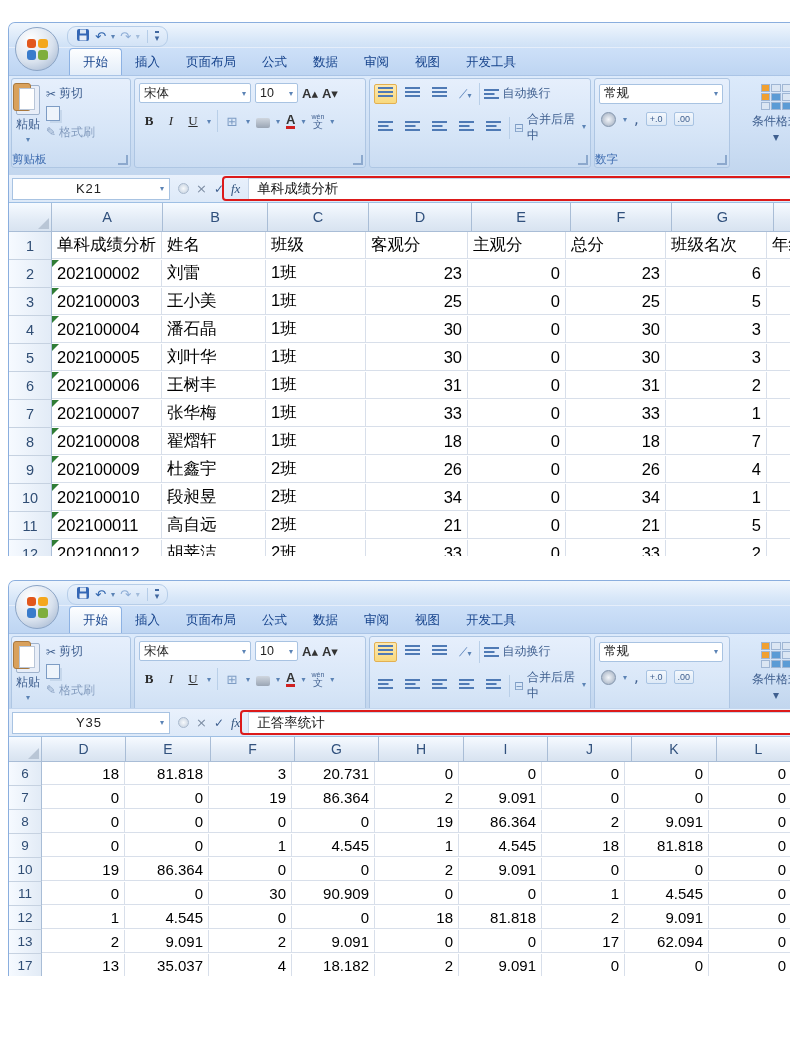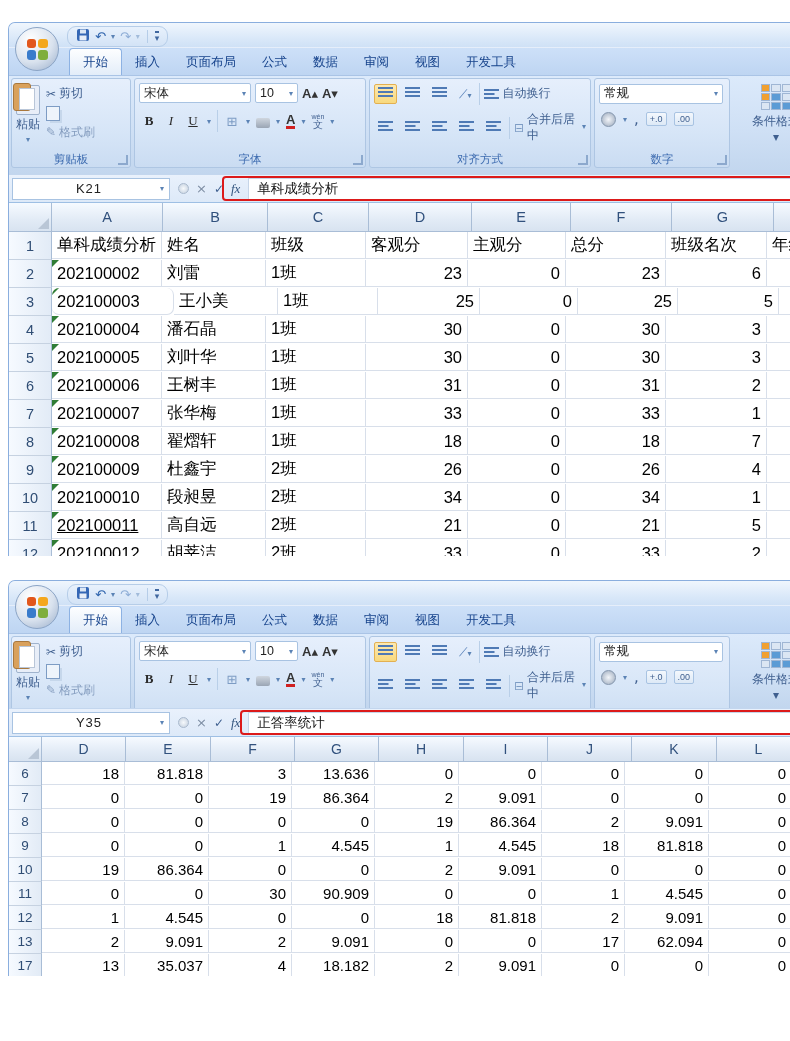--- a/index.html
+++ b/index.html
@@ -37,21 +37,21 @@
   .tab{padding:5px 13px 4px 13px;font-size:12.5px;color:#15428b;white-space:nowrap;}
   .tab.active{background:linear-gradient(#fdfeff,#e3edf9);border:1px solid #8db2e3;border-bottom:none;
               border-radius:4px 4px 0 0;}
 
   
   .ribbon{height:96px;background:linear-gradient(#dceafb,#cfe0f5 55%,#c2d6ee);
           display:flex;gap:3px;padding:2px 0 0 2px;overflow:hidden;}
   .win2 .ribbon{height:72px;}
   .rgroup{position:relative;flex:none;height:90px;box-sizing:border-box;border:1px solid #aec6e3;
           border-radius:3px;background:linear-gradient(#e6effc,#d6e5f7 62%,#cadcf2);padding:4px 4px 14px 4px;}
-  .glabel{position:absolute;bottom:0;left:0;right:0;text-align:center;font-size:11.5px;color:#3e6cb0;}
+  .glabel{position:absolute;bottom:0;left:0;right:0;text-align:left;font-size:11.5px;color:#3e6cb0;}
   .launcher{position:absolute;right:2px;bottom:2px;width:8px;height:8px;
             border-right:2px solid #7d9cc4;border-bottom:2px solid #7d9cc4;opacity:.8;}
   .rbtn{display:inline-flex;align-items:center;gap:3px;font-size:12px;color:#3f5f8f;line-height:1.3;}
   .dd{font-size:8px;color:#5b83b5;}
   .glyph{font-family:"DejaVu Sans",sans-serif;line-height:1;}
 
   .g-clip{width:120px;display:flex;gap:6px;}
   .pastecol{display:flex;flex-direction:column;align-items:center;gap:2px;padding-top:2px;}
   .clipico{width:22px;height:28px;background:#e8eef8;border:1px solid #9fb3cd;border-radius:2px;position:relative;}
   .clipico::before{content:"";position:absolute;left:-4px;top:-3px;width:16px;height:26px;background:#d9a15c;
@@ -237,21 +237,20 @@
         <span class="fillico"></span>
         <span class="dd">▾</span>
         <span class="fontA redbar">A</span>
         <span class="dd">▾</span>
         <span class="wen">
               <span class="p">wén</span>
               <span class="h">文</span>
             </span>
         <span class="dd">▾</span>
       </div>
-      <span class="glabel">字体</span>
       <span class="launcher"></span>
     </div>
 
     <div class="rgroup g-align">
       <div class="alrow">
         <span class="albtn sel"><span class="lines"></span></span>
         <span class="albtn"><span class="lines"></span></span>
         <span class="albtn"><span class="lines"></span></span>
         <span class="albtn"><span class="glyph" style="color:#4f7ab5">⟋</span><span class="dd">▾</span></span>
         <span class="vsep"></span>
@@ -266,21 +265,20 @@
         <span class="albtn"><span class="lines short"></span></span>
         <span class="albtn"><span class="lines short"></span></span>
         <span class="albtn"><span class="lines short"></span></span>
         <span class="vsep"></span>
         <span class="rbtn">
               <span class="glyph" style="color:#7d9cc4">⊟</span>
               <span>合并后居中</span>
               <span class="dd">▾</span>
             </span>
       </div>
-      <span class="glabel">对齐方式</span>
       <span class="launcher"></span>
     </div>
 
     <div class="rgroup g-num">
       <span class="selbox" style="width:124px">
             <span>常规</span>
             <span class="dd">▾</span>
           </span>
       <div class="numrow2">
         <span class="coin"></span>
@@ -357,21 +355,21 @@
             <div class="cell" style="width: 104px; flex: 0 0 auto;">刘雷</div>
             <div class="cell" style="width: 100px; flex: 0 0 auto;">1班</div>
             <div class="cell num" style="width: 102px; flex: 0 0 auto;">23</div>
             <div class="cell num" style="width: 98px; flex: 0 0 auto;">0</div>
             <div class="cell num" style="width: 100px; flex: 0 0 auto;">23</div>
             <div class="cell num" style="width: 101px; flex: 0 0 auto;">6</div>
             <div class="cell" style="width: 60px; flex: 0 0 auto;"></div>
           </div>
           <div class="grow brow">
             <div class="rnum">3</div>
-            <div class="cell" style="width: 122px; flex: 0 0 auto; border-radius: 7px;">202100003<span class="tri"></span></div>
+            <div class="cell" style="width: 110px; flex: 0 0 auto;">202100003<span class="tri"></span></div>
             <div class="cell" style="width: 104px; flex: 0 0 auto;">王小美</div>
             <div class="cell" style="width: 100px; flex: 0 0 auto;">1班</div>
             <div class="cell num" style="width: 102px; flex: 0 0 auto;">25</div>
             <div class="cell num" style="width: 98px; flex: 0 0 auto;">0</div>
             <div class="cell num" style="width: 100px; flex: 0 0 auto;">25</div>
             <div class="cell num" style="width: 101px; flex: 0 0 auto;">5</div>
             <div class="cell" style="width: 60px; flex: 0 0 auto;"></div>
           </div>
           <div class="grow brow">
             <div class="rnum">4</div>
@@ -445,21 +443,21 @@
             <div class="cell" style="width: 104px; flex: 0 0 auto;">段昶昱</div>
             <div class="cell" style="width: 100px; flex: 0 0 auto;">2班</div>
             <div class="cell num" style="width: 102px; flex: 0 0 auto;">34</div>
             <div class="cell num" style="width: 98px; flex: 0 0 auto;">0</div>
             <div class="cell num" style="width: 100px; flex: 0 0 auto;">34</div>
             <div class="cell num" style="width: 101px; flex: 0 0 auto;">1</div>
             <div class="cell" style="width: 60px; flex: 0 0 auto;"></div>
           </div>
           <div class="grow brow">
             <div class="rnum">11</div>
-            <div class="cell" style="width: 110px; flex: 0 0 auto; text-decoration: underline;">202100011<span class="tri"></span></div>
+            <div class="cell" style="width: 110px; flex: 0 0 auto;">202100011<span class="tri"></span></div>
             <div class="cell" style="width: 104px; flex: 0 0 auto;">高自远</div>
             <div class="cell" style="width: 100px; flex: 0 0 auto;">2班</div>
             <div class="cell num" style="width: 102px; flex: 0 0 auto;">21</div>
             <div class="cell num" style="width: 98px; flex: 0 0 auto;">0</div>
             <div class="cell num" style="width: 100px; flex: 0 0 auto;">21</div>
             <div class="cell num" style="width: 101px; flex: 0 0 auto;">5</div>
             <div class="cell" style="width: 60px; flex: 0 0 auto;"></div>
           </div>
           <div class="grow brow">
             <div class="rnum">12</div>
@@ -660,21 +658,21 @@
             <div class="hcell" style="width: 83px; flex: 0 0 auto;">I</div>
             <div class="hcell" style="width: 83px; flex: 0 0 auto;">J</div>
             <div class="hcell" style="width: 84px; flex: 0 0 auto;">K</div>
             <div class="hcell" style="width: 83px; flex: 0 0 auto;">L</div>
           </div>
           <div class="grow brow">
             <div class="rnum">6</div>
             <div class="cell num" style="width: 83px; flex: 0 0 auto;">18</div>
             <div class="cell num" style="width: 84px; flex: 0 0 auto;">81.818</div>
             <div class="cell num" style="width: 83px; flex: 0 0 auto;">3</div>
-            <div class="cell num" style="width: 83px; flex: 0 0 auto;">13.636</div>
+            <div class="cell num" style="width: 83px; flex: 0 0 auto;">20.731</div>
             <div class="cell num" style="width: 84px; flex: 0 0 auto;">0</div>
             <div class="cell num" style="width: 83px; flex: 0 0 auto;">0</div>
             <div class="cell num" style="width: 83px; flex: 0 0 auto;">0</div>
             <div class="cell num" style="width: 84px; flex: 0 0 auto;">0</div>
             <div class="cell num" style="width: 83px; flex: 0 0 auto;">0</div>
           </div>
           <div class="grow brow">
             <div class="rnum">7</div>
             <div class="cell num" style="width: 83px; flex: 0 0 auto;">0</div>
             <div class="cell num" style="width: 84px; flex: 0 0 auto;">0</div>

